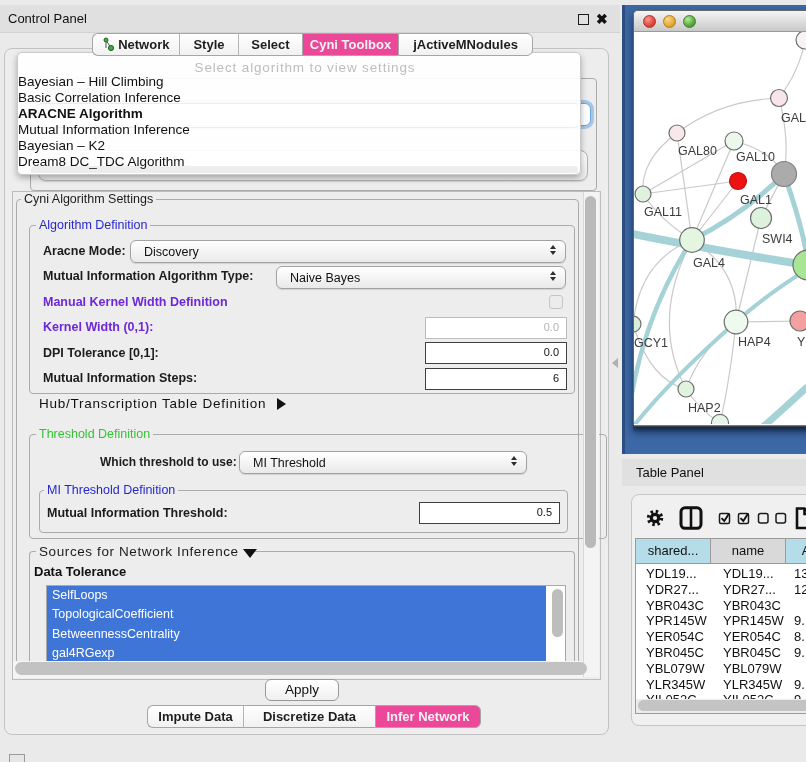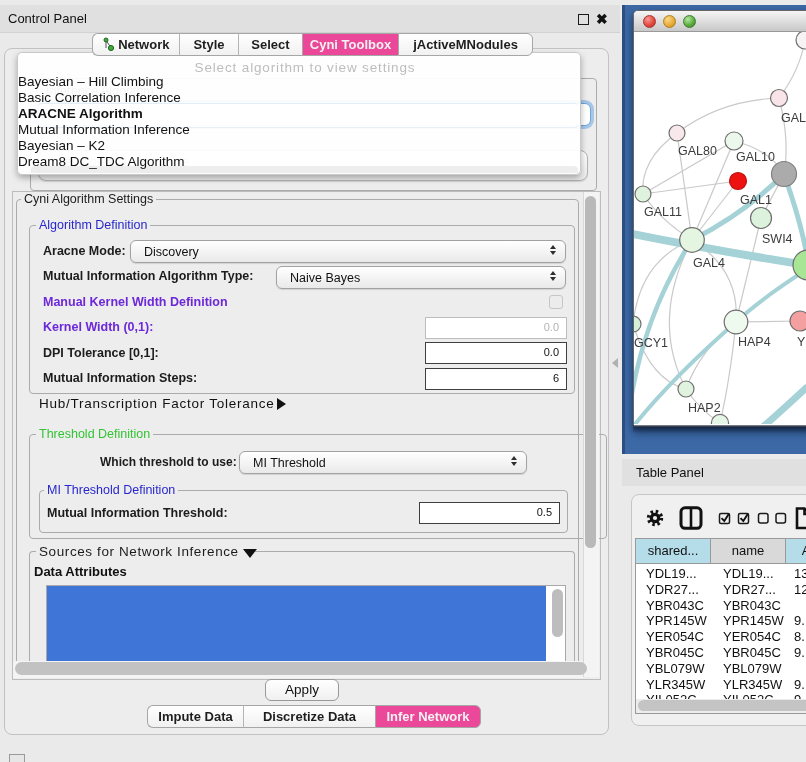--- a/index.html
+++ b/index.html
@@ -85,21 +85,21 @@
 
 <div class="glbl" style="left:43px;top:320px;">Kernel Width (0,1):</div>
 <div class="fld" style="left:425px;top:317px;width:133px;height:20px;border-color:#bdbdbd;color:#b3b3b3;">0.0</div>
 
 <div class="lbl" style="left:43px;top:346px;">DPI Tolerance [0,1]:</div>
 <div class="fld" style="left:425px;top:342px;width:133px;height:20px;">0.0</div>
 
 <div class="lbl" style="left:43px;top:371px;">Mutual Information Steps:</div>
 <div class="fld" style="left:425px;top:368px;width:133px;height:20px;">6</div>
 
-<div class="abs" style="left:39px;top:396px;font-size:13.5px;letter-spacing:0.75px;color:#111;">Hub/Transcription Factor Tolerance</div>
+<div class="abs" style="left:39px;top:396px;font-size:13.5px;letter-spacing:0.75px;color:#111;">Hub/Transcription Table Definition</div>
 <div class="abs" style="left:277px;top:398px;width:0;height:0;border-top:6px solid transparent;border-bottom:6px solid transparent;border-left:9px solid #111;"></div>
 
 <div class="grp" style="left:29px;top:434px;width:544px;height:103px;padding-left:32px;">
   <div class="gt" style="left:6px;color:#33c433;">Threshold Definition</div>
 </div>
 <div class="lbl" style="left:100px;top:455px;font-size:12px;">Which threshold to use:</div>
 <div class="combo" style="left:239px;top:451px;width:286px;height:21px;">
   <div class="ct">MI Threshold</div>
   <div class="spin">
       <div class="up"></div>
@@ -109,24 +109,25 @@
 <div class="grp" style="left:39px;top:490px;width:527px;height:41px;">
   <div class="gt" style="left:4px;color:#2727cd;">MI Threshold Definition</div>
 </div>
 <div class="lbl" style="left:47px;top:506px;">Mutual Information Threshold:</div>
 <div class="fld" style="left:419px;top:502px;width:132px;height:20px;">0.5</div>
 
 <div class="grp" style="left:29px;top:551px;width:544px;height:115px;border-bottom:none;border-radius:4px 4px 0 0;">
   <div class="gt" style="left:6px;color:#1c1c1c;font-size:13.5px;letter-spacing:0.6px;font-weight:normal;">Sources for Network Inference &nbsp;</div>
 </div>
 <div class="abs" style="left:243px;top:549px;width:0;height:0;border-left:7px solid transparent;border-right:7px solid transparent;border-top:9px solid #111;"></div>
-<div class="abs" style="left:34px;top:564px;font-size:13px;font-weight:bold;color:#111;">Data Attributes</div>
+<div class="abs" style="left:34px;top:564px;font-size:13px;font-weight:bold;color:#111;">Data Tolerance</div>
 
 <div class="abs" style="left:46px;top:585px;width:518px;height:76px;background:#fff;border:1px solid #a9a9a9;overflow:hidden;">
   <div class="abs" style="left:0;top:0;width:499px;height:76px;background:#3e75d7;"></div>
+  <div class="abs" style="left:5px;top:0px;color:#fff;font-size:12.5px;line-height:19.4px;">SelfLoops<br>TopologicalCoefficient<br>BetweennessCentrality<br>gal4RGexp</div>
   <div class="abs" style="left:505px;top:3px;width:11px;height:48px;background:#bdbdbd;border-radius:6px;"></div>
 </div>
 
 <div class="abs" style="left:583px;top:192px;width:15px;height:485px;background:#f4f4f4;border-left:1px solid #d8d8d8;"></div>
 <div class="abs" style="left:585px;top:196px;width:11px;height:352px;background:#b9b9b9;border-radius:6px;"></div>
 <div class="abs" style="left:13px;top:661px;width:570px;height:17px;background:#f4f4f4;"></div>
 <div class="abs" style="left:15px;top:662px;width:572px;height:13px;background:#c2c2c2;border-radius:7px;"></div>
 
 <div class="abs" style="left:265px;top:679px;width:72px;height:20px;background:linear-gradient(#ffffff,#f0f0f0);border:1px solid #999;border-radius:6px;text-align:center;line-height:20px;font-size:13.5px;color:#111;">Apply</div>
 

